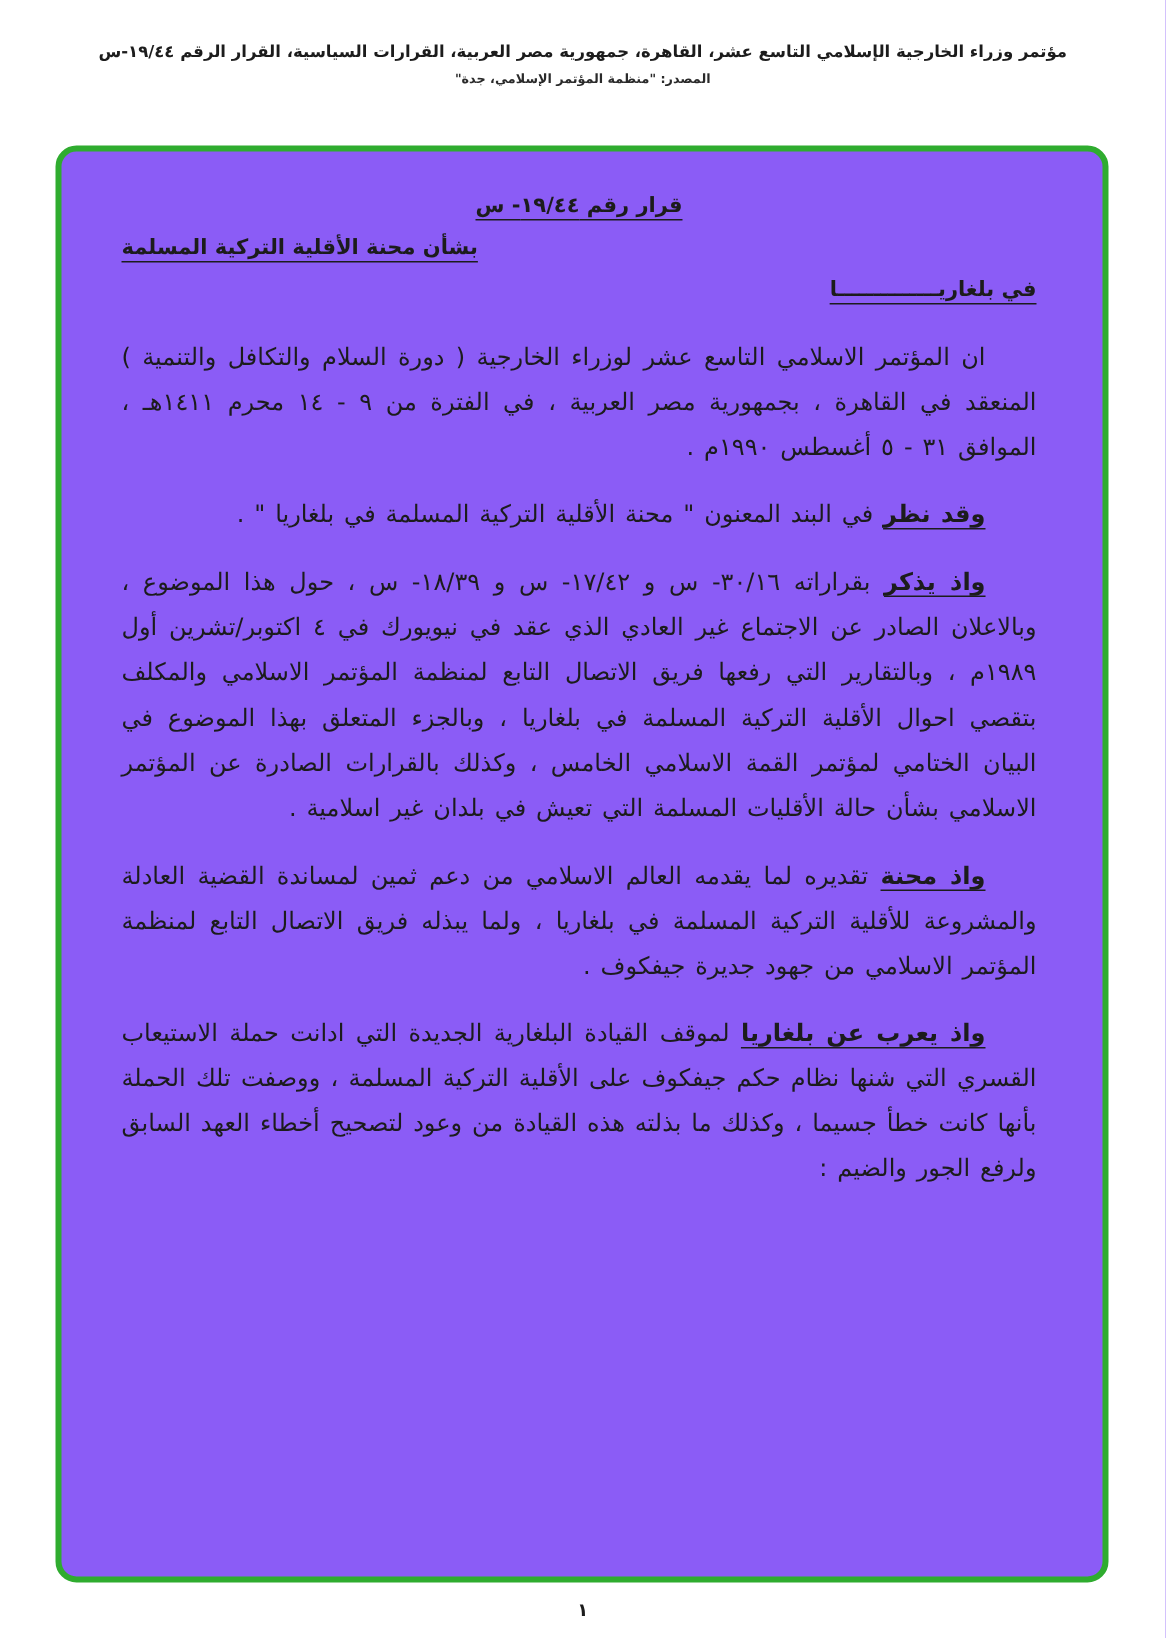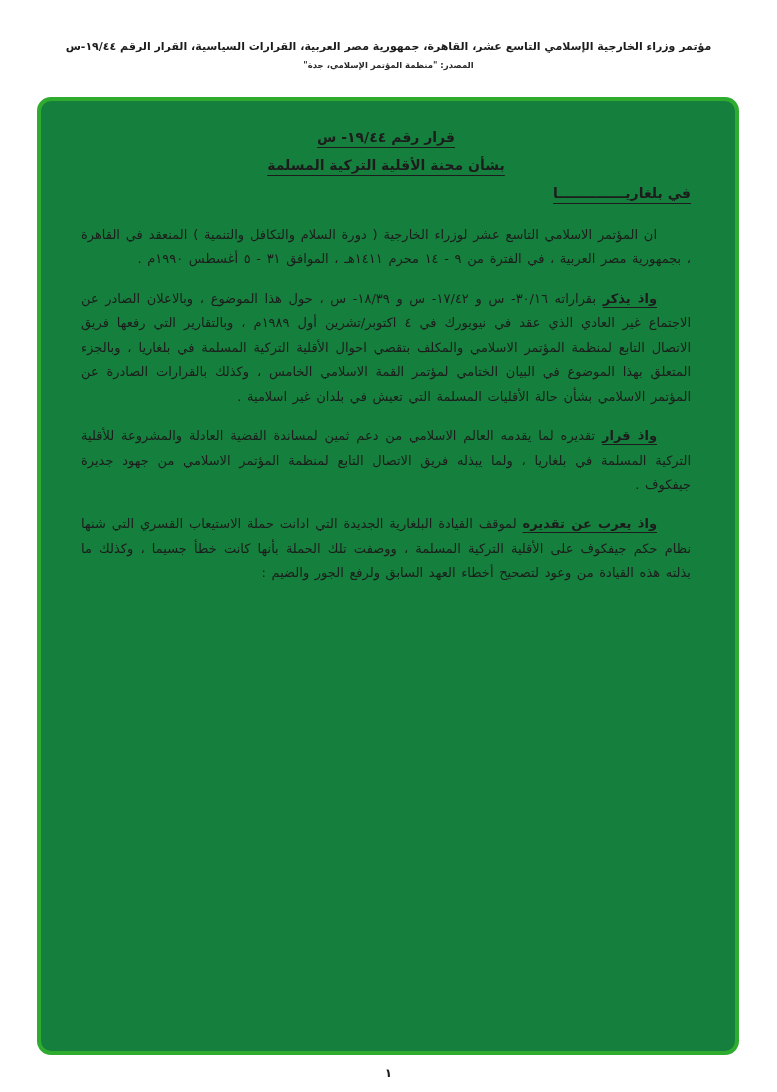--- a/index.html
+++ b/index.html
@@ -14,21 +14,21 @@
   .page {
     position: relative;
     width: 777px;
     height: 1092px;
     background: #ffffff;
     overflow: hidden;
   }
   .doc-header {
     direction: rtl;
     text-align: center;
-    padding-top: 40px;
+    padding-top: 28px;
   }
   .doc-header-line1 {
     font-size: 11px;
     font-weight: bold;
     letter-spacing: 0.2px;
     padding: 0 28px;
   }
   .doc-header-line2 {
     font-size: 8.5px;
     font-weight: bold;
@@ -36,41 +36,41 @@
     color: #2a2a2a;
   }
   .green-frame {
     position: absolute;
     left: 37px;
     top: 97px;
     width: 702px;
     height: 958px;
     border: 4px solid #2fac2f;
     border-radius: 14px;
-    background: #15803d;
+    background: #8b5cf6;
     padding: 22px 44px 0 40px;
     direction: rtl;
     overflow: hidden;
   }
   .title-block { margin-bottom: 16px; }
   .title-line {
     font-weight: bold;
     font-size: 14px;
     line-height: 2.0;
     white-space: nowrap;
   }
   .title-line .u {
     text-decoration: underline;
     text-underline-offset: 5px;
   }
   .t1 { text-align: center; }
-  .t2 { text-align: center; }
+  .t2 { text-align: left; }
   .t3 { text-align: right; }
   .body-text p {
-    font-size: 13px;
+    font-size: 16px;
     line-height: 1.88;
     text-align: justify;
     margin: 0 0 15px 0;
     text-indent: 34px;
     word-spacing: 1.5px;
   }
   .lead {
     font-weight: bold;
     text-decoration: underline;
     text-underline-offset: 4px;
@@ -108,32 +108,35 @@
         <span class="u">في بلغاريــــــــــــــا</span>
       </div>
     </div>
 
     <div class="body-text">
 
       <p>
         <span>ان المؤتمر الاسلامي التاسع عشر لوزراء الخارجية ( دورة السلام والتكافل والتنمية ) المنعقد في القاهرة ، بجمهورية مصر العربية ، في الفترة من ٩ - ١٤ محرم ١٤١١هـ ، الموافق ٣١ - ٥ أغسطس ١٩٩٠م .</span>
       </p>
 
+      <p>
+        <span class="lead">وقد نظر</span><span> في البند المعنون " محنة الأقلية التركية المسلمة في بلغاريا " .</span>
+      </p>
 
       <p>
         <span class="lead">واذ يذكر</span><span> بقراراته ٣٠/١٦- س و ١٧/٤٢- س و ١٨/٣٩- س ، حول هذا الموضوع ، وبالاعلان الصادر عن الاجتماع غير العادي الذي عقد في نيويورك في ٤ اكتوبر/تشرين أول ١٩٨٩م ، وبالتقارير التي رفعها فريق الاتصال التابع لمنظمة المؤتمر الاسلامي والمكلف بتقصي احوال الأقلية التركية المسلمة في بلغاريا ، وبالجزء المتعلق بهذا الموضوع في البيان الختامي لمؤتمر القمة الاسلامي الخامس ، وكذلك بالقرارات الصادرة عن المؤتمر الاسلامي بشأن حالة الأقليات المسلمة التي تعيش في بلدان غير اسلامية .</span>
       </p>
 
 
       <p>
-        <span class="lead">واذ قرار</span><span> تقديره لما يقدمه العالم الاسلامي من دعم ثمين لمساندة القضية العادلة والمشروعة للأقلية التركية المسلمة في بلغاريا ، ولما يبذله فريق الاتصال التابع لمنظمة المؤتمر الاسلامي من جهود جديرة جيفكوف .</span>
+        <span class="lead">واذ محنة</span><span> تقديره لما يقدمه العالم الاسلامي من دعم ثمين لمساندة القضية العادلة والمشروعة للأقلية التركية المسلمة في بلغاريا ، ولما يبذله فريق الاتصال التابع لمنظمة المؤتمر الاسلامي من جهود جديرة جيفكوف .</span>
       </p>
 
       <p>
-        <span class="lead">واذ يعرب عن تقديره</span><span> لموقف القيادة البلغارية الجديدة التي ادانت حملة الاستيعاب القسري التي شنها نظام حكم جيفكوف على الأقلية التركية المسلمة ، ووصفت تلك الحملة بأنها كانت خطأ جسيما ، وكذلك ما بذلته هذه القيادة من وعود لتصحيح أخطاء العهد السابق ولرفع الجور والضيم :</span>
+        <span class="lead">واذ يعرب عن بلغاريا</span><span> لموقف القيادة البلغارية الجديدة التي ادانت حملة الاستيعاب القسري التي شنها نظام حكم جيفكوف على الأقلية التركية المسلمة ، ووصفت تلك الحملة بأنها كانت خطأ جسيما ، وكذلك ما بذلته هذه القيادة من وعود لتصحيح أخطاء العهد السابق ولرفع الجور والضيم :</span>
       </p>
 
     </div>
   </div>
 
   <div class="page-num">١</div>
 
 </div>
 
 </body></html>

